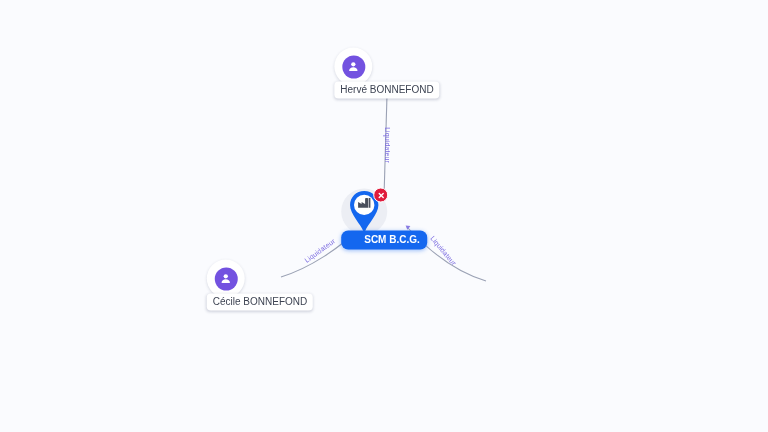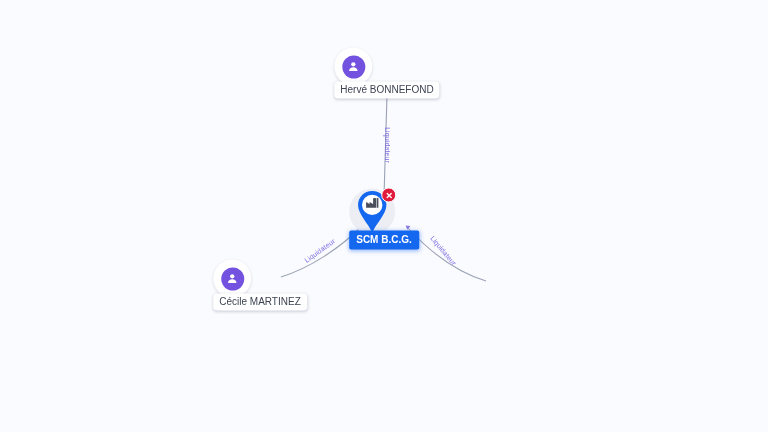--- a/index.html
+++ b/index.html
@@ -128,22 +128,22 @@
     line-height: 12px;
     white-space: nowrap;
     box-shadow: 0 1px 3px rgba(40,50,90,0.20);
     position: relative;
     z-index: 6;
   }
   .node-label.selected {
     background: #1467ef;
     color: #ffffff;
     font-weight: bold;
-    padding: 3px 7px 4px 7px;
-    border-radius: 2px;
+    padding: 3px 7px 4px 23px;
+    border-radius: 7px;
     box-shadow: 0 1px 4px rgba(20,103,239,0.45);
   }
 
   
   .edge-label {
     position: absolute;
     color: #7b6be0;
     font-size: 7px;
     line-height: 8px;
     white-space: nowrap;
@@ -188,21 +188,21 @@
 
   <div class="node" style="left:260px; top:285px;">
     <div class="person-halo">
       <div class="person-avatar">
         <svg width="14" height="14" viewBox="0 0 24 24" fill="#ffffff">
           <circle cx="12" cy="8.2" r="3.7"></circle>
           <path d="M4.8 19.5c0-4 3.3-6.2 7.2-6.2s7.2 2.2 7.2 6.2z"></path>
         </svg>
       </div>
     </div>
-    <div class="node-label">Cécile MARTINEZ</div>
+    <div class="node-label">Cécile BONNEFOND</div>
   </div>
 
 
   <div class="node" style="left:384px; top:219px;">
     <div class="pin-halo">
       <div class="pin-shape">
         <svg width="34" height="44" viewBox="0 0 34 44">
           <path d="M17 1.5c-8.0 0-14.2 6.2-14.2 14.0 0 9.2 11.0 19.5 13.3 26.2 0.3 0.8 1.5 0.8 1.8 0
                    2.3-6.7 13.3-17.0 13.3-26.2 0-7.8-6.2-14.0-14.2-14.0z" fill="#1467ef"></path>
           <circle cx="17" cy="15.4" r="10.2" fill="#ffffff"></circle>

